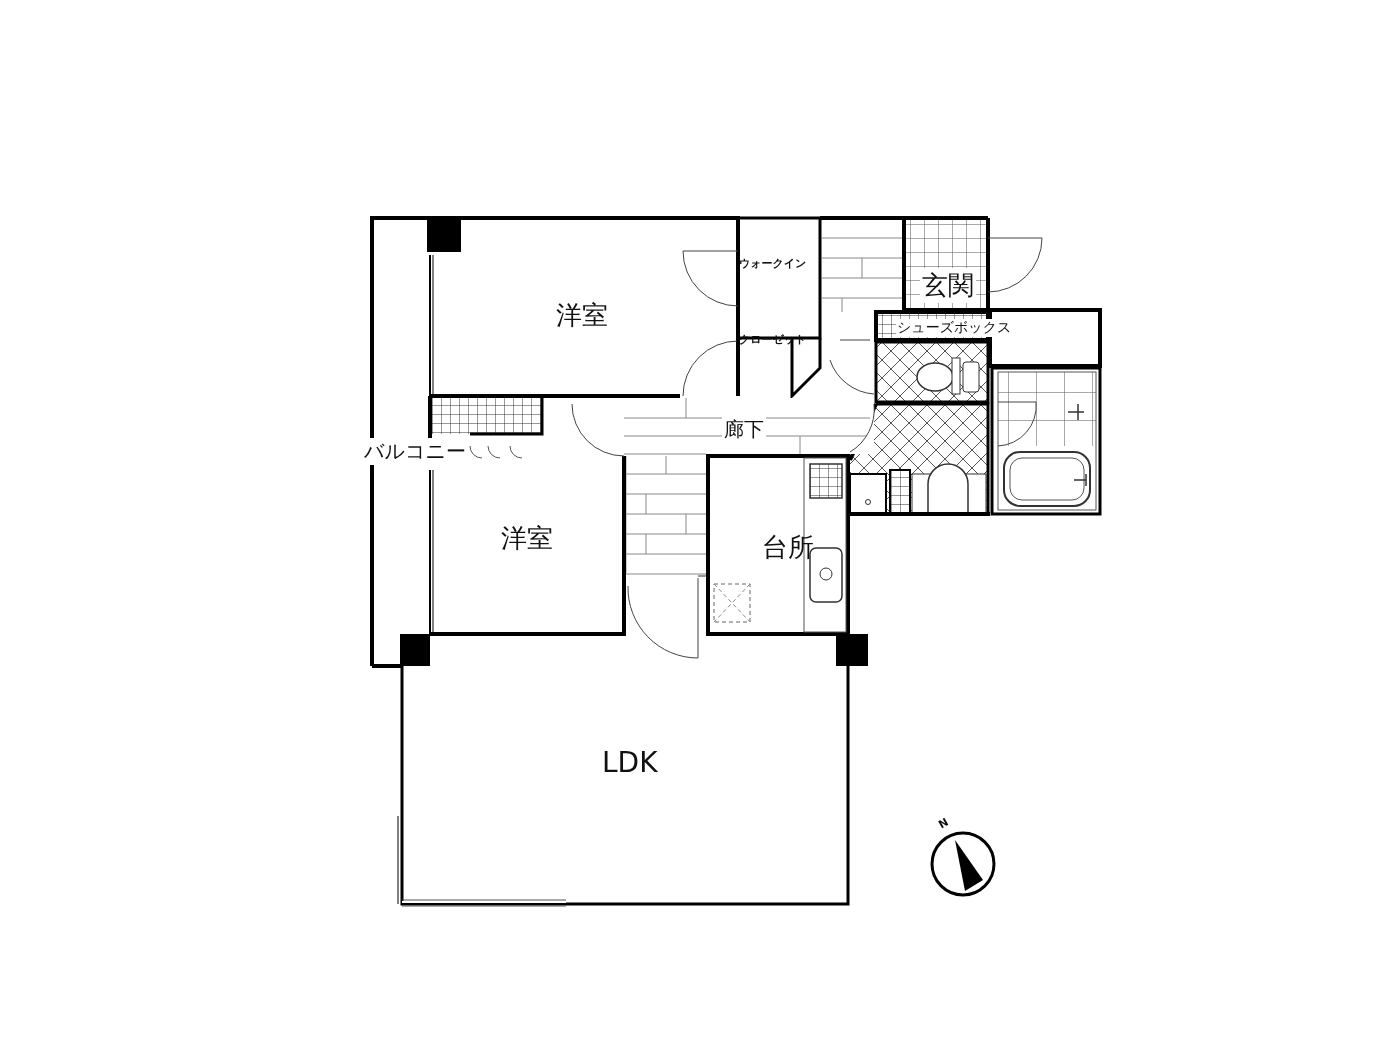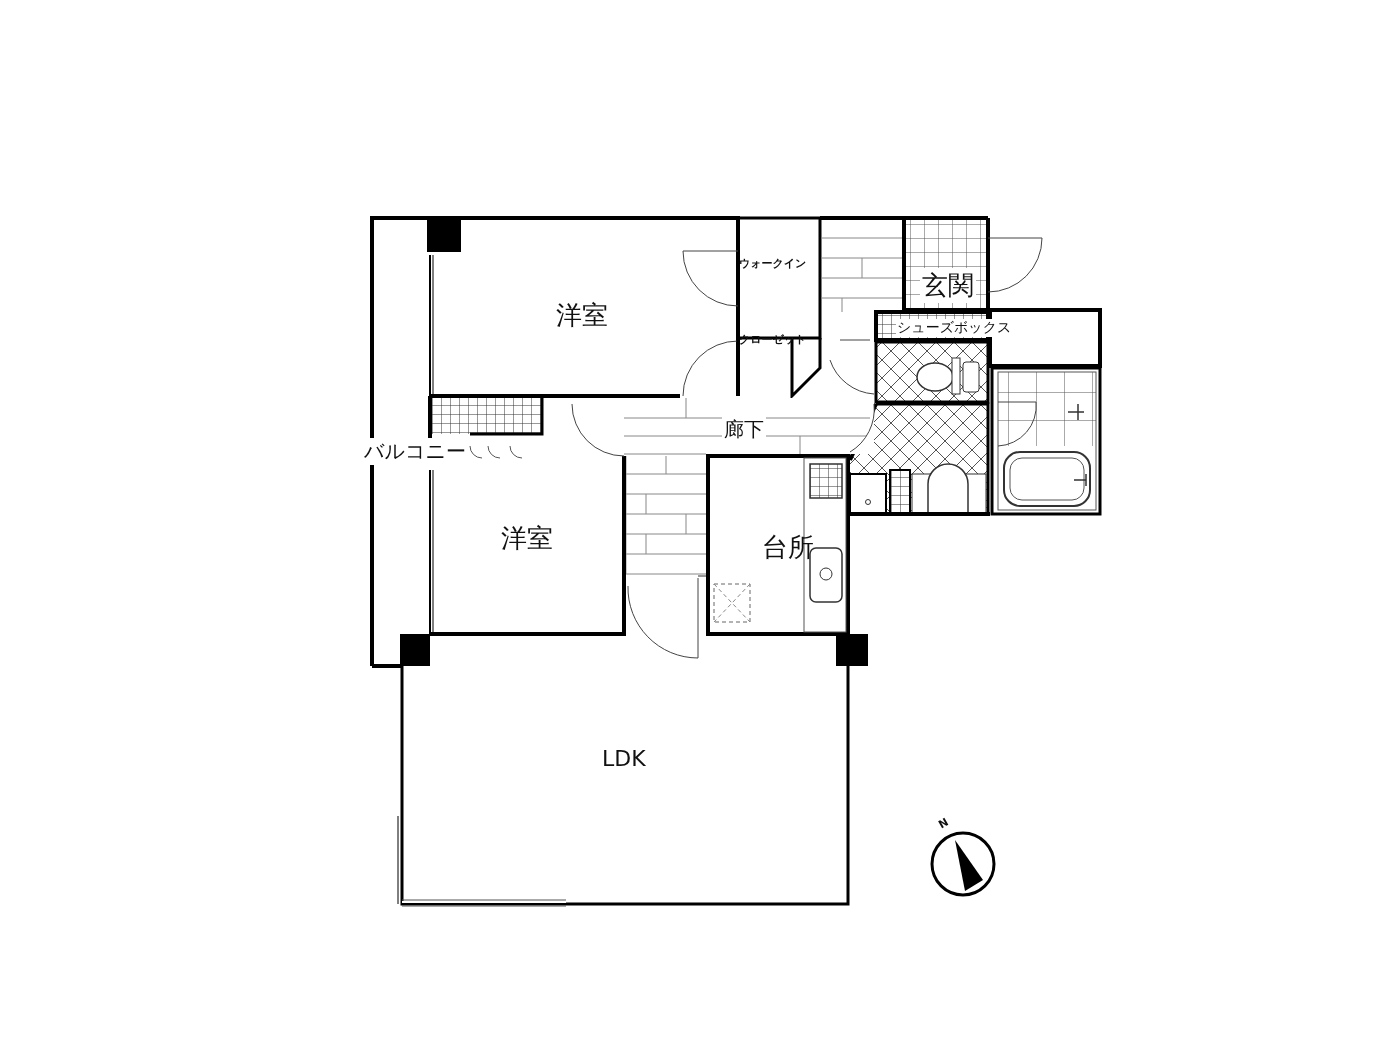--- a/index.html
+++ b/index.html
@@ -4,21 +4,21 @@
 <style>
   html, body { margin:0; padding:0; background:#ffffff; }
   body { width:1388px; height:1047px; position:relative; overflow:hidden;
          font-family:"DejaVu Sans", sans-serif; }
   #plan { position:absolute; left:0; top:0; }
   .lbl { position:absolute; color:#111; white-space:nowrap; font-family:"DejaVu Sans", sans-serif; }
   .lbl-lg { font-size:26px;margin-top:16px; }
   .lbl-md { font-size:20px; }
   .lbl-sm { font-size:11px;font-weight:bold; }
   .lbl-xs { font-size:14px; background:#fff; padding:0 1px; }
-  .lbl-ldk { font-size:22px; font-family:"DejaVu Sans", sans-serif; }
+  .lbl-ldk { font-size:28px; font-family:"DejaVu Sans", sans-serif; }
   .bal { background:#fff; padding:0 2px; }
 </style>
 </head>
 <body>
 
 <svg id="plan" width="1388" height="1047" viewBox="0 0 1388 1047" xmlns="http://www.w3.org/2000/svg">
   <defs>
     <pattern id="tile" width="14" height="14" patternUnits="userSpaceOnUse">
       <rect width="14" height="14" fill="#fff"></rect>
       <path d="M0 0 H14 M0 0 V14" stroke="#555" stroke-width="1"></path>

